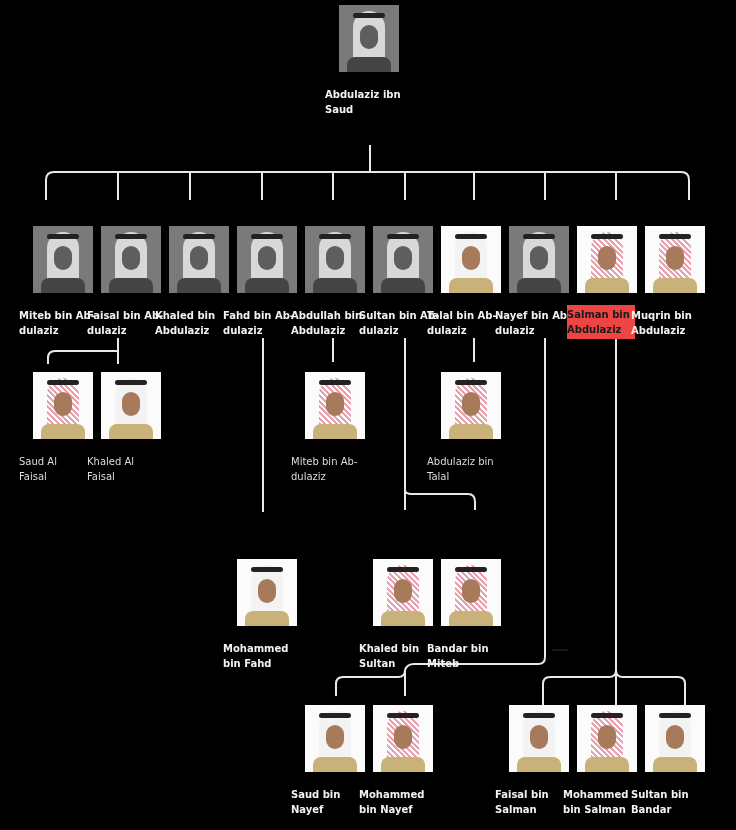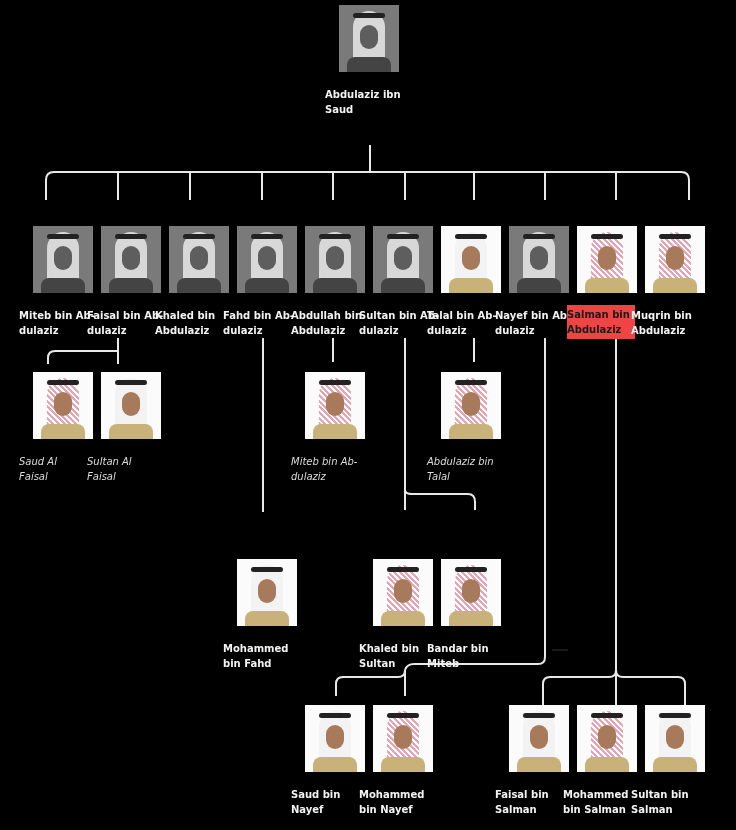--- a/index.html
+++ b/index.html
@@ -19,21 +19,21 @@
   .photo .face { position: absolute; left: 21px; top: 20px; width: 18px; height: 24px; border-radius: 9px; }
   .photo.gray .face { background: #5e5e5e; }
   .photo.color .face { background: #a77a5c; }
   .photo .agal { position: absolute; left: 14px; top: 8px; width: 32px; height: 5px; border-radius: 3px; background: #222; }
   .photo .robe { position: absolute; left: 8px; top: 52px; width: 44px; height: 15px; border-radius: 8px 8px 0 0; }
   .photo.gray .robe { background: #444; }
   .photo.color .robe { background: #c9b27a; }
   .label { position: absolute; left: -8px; top: 82px; width: 88px; 
            color: #f2f2f2; font-size: 10px; font-weight: bold; line-height: 15px; white-space: pre-line; }
   .label.highlight { background: #ef4444; color: #1a1a1a; left: -4px; width: 68px; top: 79px; padding: 2px 0 2px 0; }
-  .label.dim { color: #dcdcdc; font-weight: normal; font-style: italic; }
+  .label.dim { color: #dcdcdc; font-weight: normal; }
 </style>
 </head>
 <body>
 
 <div id="tree">
 
   <svg id="connectors" viewBox="0 0 736 830">
     <g fill="none" stroke="#e8e8e8" stroke-width="2">
 
       <path d="M370 145 V172"></path>
@@ -194,21 +194,21 @@
     <div class="label dim">Saud Al
 Faisal</div>
   </div>
   <div class="node" style="left:95px; top:372px;">
     <div class="photo color">
         <div class="head"></div>
         <div class="agal"></div>
         <div class="face"></div>
         <div class="robe"></div>
       </div>
-    <div class="label dim">Sultan Al
+    <div class="label dim">Khaled Al
 Faisal</div>
   </div>
 
   <div class="node" style="left:299px; top:372px;">
     <div class="photo color red">
         <div class="head"></div>
         <div class="agal"></div>
         <div class="face"></div>
         <div class="robe"></div>
       </div>
@@ -301,16 +301,16 @@
 bin Salman</div>
   </div>
   <div class="node" style="left:639px; top:705px;">
     <div class="photo color">
         <div class="head"></div>
         <div class="agal"></div>
         <div class="face"></div>
         <div class="robe"></div>
       </div>
     <div class="label">Sultan bin
-Salman</div>
+Bandar</div>
   </div>
 
 </div>
 
 </body></html>

